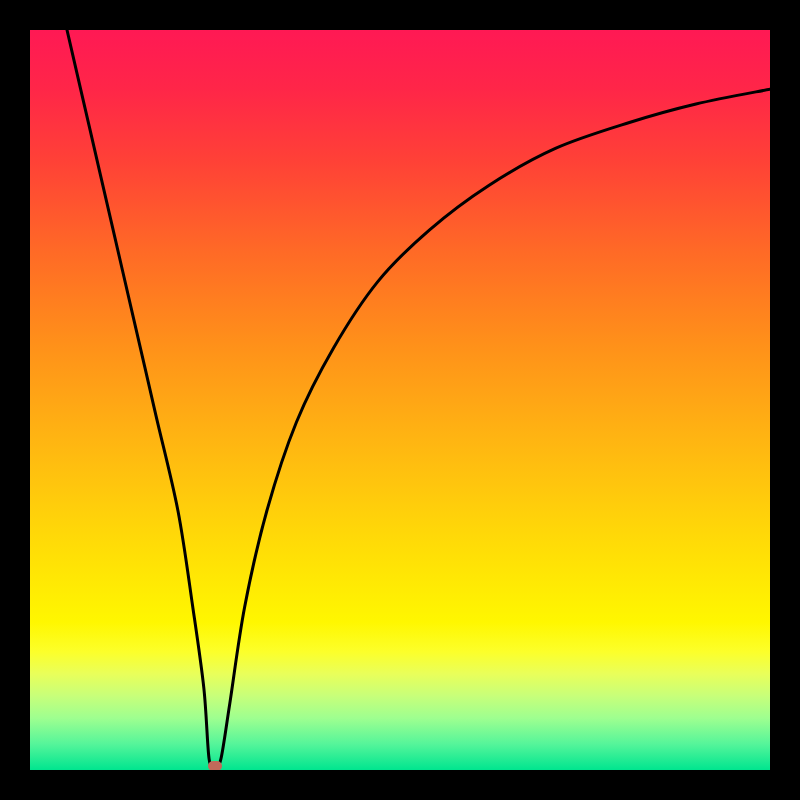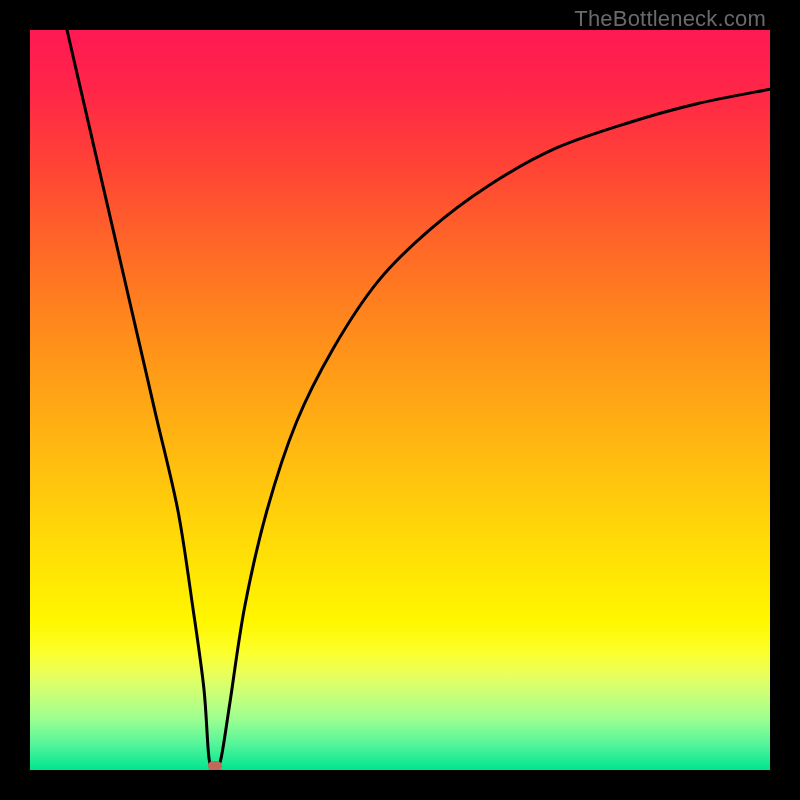--- a/index.html
+++ b/index.html
@@ -77,14 +77,13 @@
       <rect x="0" y="0" width="740" height="740" fill="url(#bg-grad)"></rect>
     </svg>
 
     <svg class="curve" viewBox="0 0 740 740" preserveAspectRatio="none">
       <path id="curve-path" fill="none" stroke-width="3" stroke-linecap="round" stroke-linejoin="round" d="M 37 0 C 40.552 15.392000000000008 52.096000000000004 65.41600000000005 59.2 96.20000000000005 C 66.304 126.98400000000004 74.296 161.61599999999999 81.4 192.39999999999998 C 88.504 223.18399999999997 96.49600000000001 257.81600000000003 103.60000000000001 288.6 C 110.70400000000001 319.384 118.69600000000001 354.016 125.80000000000001 384.8 C 132.904 415.584 142.08 450.216 148 481 C 153.92 511.784 158.656 548.784 162.8 577.2 C 166.94400000000002 605.6160000000001 171.2952 634.328 173.89999999999998 658.6 C 176.50479999999996 682.8720000000001 177.30399999999997 716.468 179.07999999999998 728.9 C 180.856 741.332 183.10559999999998 736.3 185 736.3 C 186.89440000000002 736.3 188.55200000000002 738.9639999999999 190.92000000000002 728.9 C 193.288 718.836 196.0112 697.672 199.8 673.4 C 203.58880000000002 649.1279999999999 208.68 607.984 214.6 577.2 C 220.51999999999998 546.416 228.512 510.6 236.8 481 C 245.08800000000002 451.4 255.74399999999997 418.24800000000005 266.4 392.20000000000005 C 277.056 366.15200000000004 290.376 340.6960000000001 303.4 318.20000000000005 C 316.424 295.704 332.40799999999996 270.544 347.79999999999995 251.59999999999997 C 363.19199999999995 232.65599999999998 381.84000000000003 215.19200000000006 399.6 199.80000000000007 C 417.36 184.40800000000007 438.672 168.42399999999998 458.8 155.39999999999998 C 478.928 142.37599999999998 502.90399999999994 128.46399999999997 525.4 118.39999999999998 C 547.896 108.33599999999998 576.9040000000001 99.604 599.4000000000001 92.5 C 621.8960000000001 85.396 643.504 79.32800000000002 666 74 C 688.496 68.67199999999998 728.16 61.56799999999994 740 59.19999999999993" stroke="#000000"></path>
     </svg>
 
     <div id="marker" class="marker" style="left: 185px; top: 736.3px; background: rgb(194, 106, 90);"></div>
   </div>
 
-  <div class="watermark">TheBottleneck.com</div>
 </div>
 
 </body></html>

